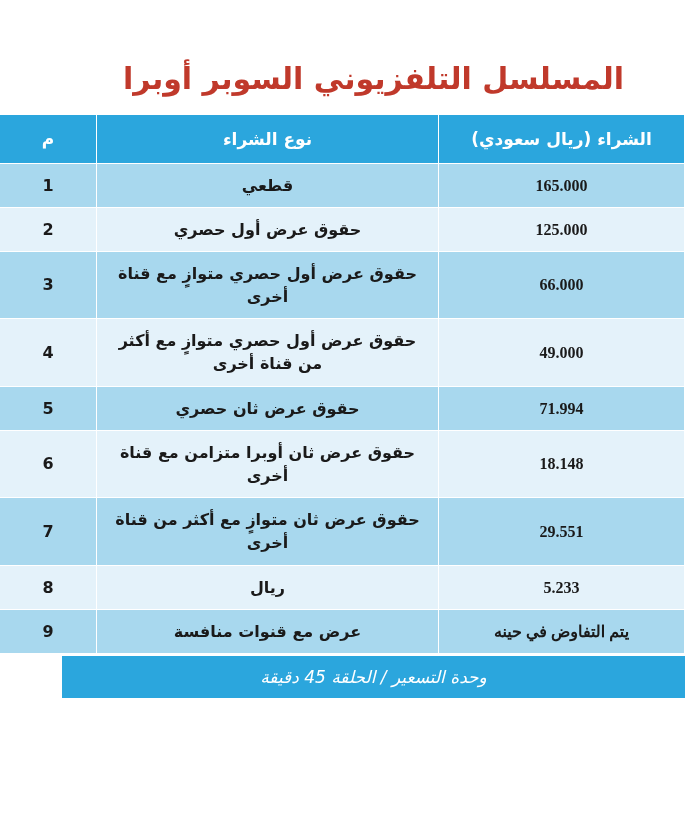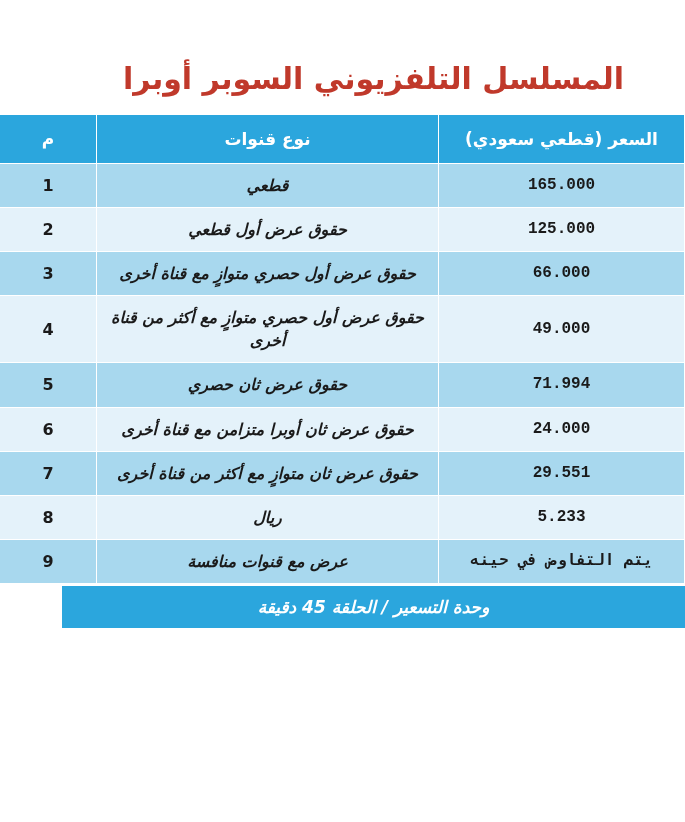--- a/index.html
+++ b/index.html
@@ -57,34 +57,33 @@
     font-size: 16px;
     font-weight: bold;
     padding: 10px 8px;
     line-height: 1.45;
   }
   table.pricing tr.row-odd td  { background: #a8d8ee; }
   table.pricing tr.row-even td { background: #e4f2fa; }
 
   td.cell-price {
     font-size: 17px;
-    font-family: Liberation Mono, monospace;
+    font-family: Liberation Serif, serif;
   }
   td.cell-num {
     font-size: 17px;
   }
   td.cell-type {
     font-size: 16.5px;
-    font-style: italic;
   }
   .footer {
     background: #2ba6dd;
     color: #ffffff;
     font-size: 17px;
-    font-weight: bold;
+    font-weight: normal;
     font-style: italic;
     text-align: center;
     padding: 11px 10px;
     border-top: 2px solid #ffffff;
   }
 </style>
 </head>
 <body>
 
 <div class="page">
@@ -92,53 +91,53 @@
   <div class="title">المسلسل التلفزيوني السوبر أوبرا</div>
 
   <table class="pricing">
     <colgroup>
       <col class="c-price">
       <col class="c-type">
       <col class="c-num">
     </colgroup>
     <thead>
       <tr>
-        <th>السعر (قطعي سعودي)</th>
-        <th>نوع قنوات</th>
+        <th>الشراء (ريال سعودي)</th>
+        <th>نوع الشراء</th>
         <th>م</th>
       </tr>
     </thead>
     <tbody>
       <tr class="row-odd">
         <td class="cell-price">165.000</td>
         <td class="cell-type">قطعي</td>
         <td class="cell-num">1</td>
       </tr>
       <tr class="row-even">
         <td class="cell-price">125.000</td>
-        <td class="cell-type">حقوق عرض أول قطعي</td>
+        <td class="cell-type">حقوق عرض أول حصري</td>
         <td class="cell-num">2</td>
       </tr>
       <tr class="row-odd">
         <td class="cell-price">66.000</td>
         <td class="cell-type">حقوق عرض أول حصري متوازٍ مع قناة أخرى</td>
         <td class="cell-num">3</td>
       </tr>
       <tr class="row-even">
         <td class="cell-price">49.000</td>
         <td class="cell-type">حقوق عرض أول حصري متوازٍ مع أكثر من قناة أخرى</td>
         <td class="cell-num">4</td>
       </tr>
       <tr class="row-odd">
         <td class="cell-price">71.994</td>
         <td class="cell-type">حقوق عرض ثان حصري</td>
         <td class="cell-num">5</td>
       </tr>
       <tr class="row-even">
-        <td class="cell-price">24.000</td>
+        <td class="cell-price">18.148</td>
         <td class="cell-type">حقوق عرض ثان أوبرا متزامن مع قناة أخرى</td>
         <td class="cell-num">6</td>
       </tr>
       <tr class="row-odd">
         <td class="cell-price">29.551</td>
         <td class="cell-type">حقوق عرض ثان متوازٍ مع أكثر من قناة أخرى</td>
         <td class="cell-num">7</td>
       </tr>
       <tr class="row-even">
         <td class="cell-price">5.233</td>

